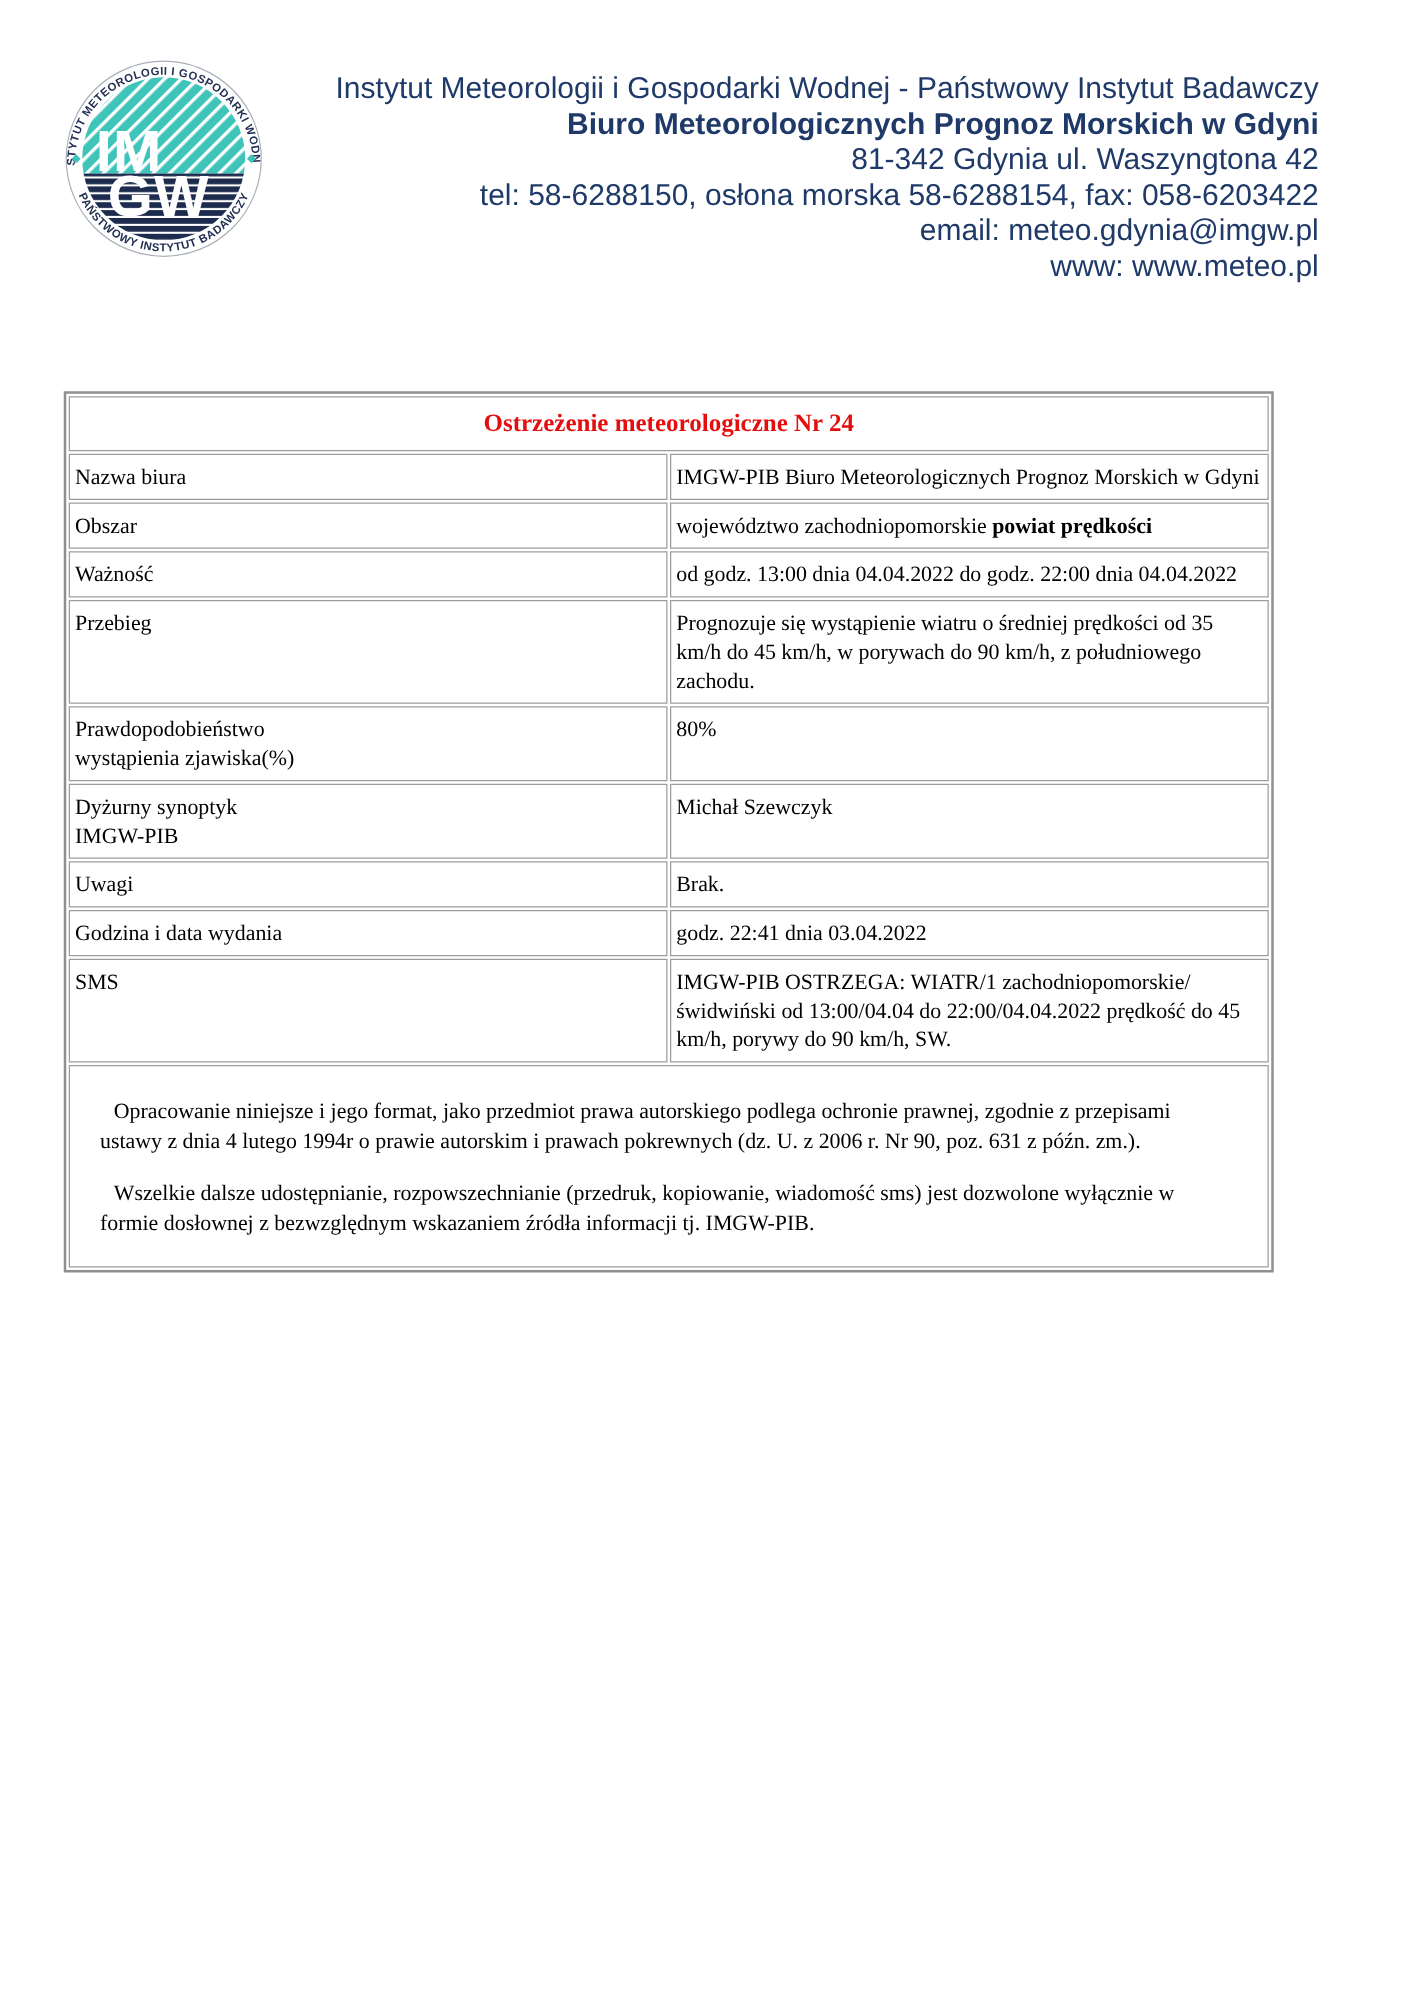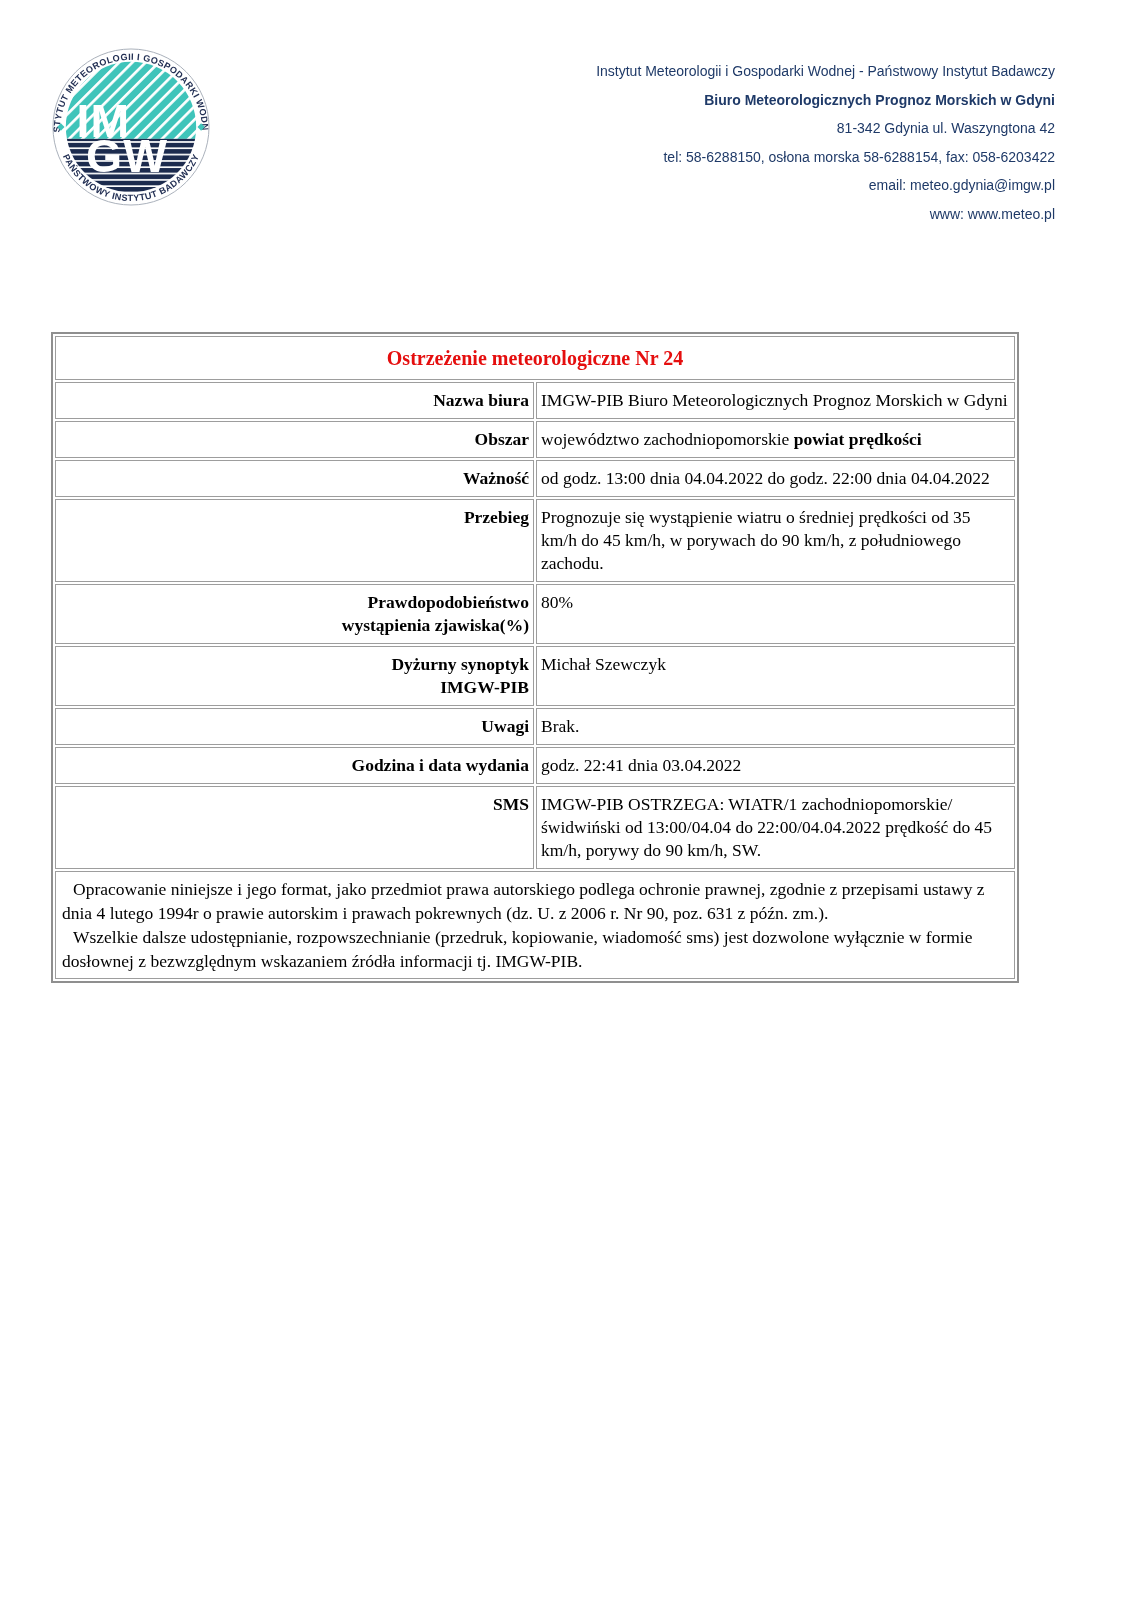--- a/index.html
+++ b/index.html
@@ -23,31 +23,31 @@
     top: 47px;
     width: 158px;
     height: 160px;
   }
   .org-block {
     position: absolute;
     top: 57px;
     right: 76px;
     text-align: right;
     font-family: "Liberation Sans", sans-serif;
-    font-size: 14px;
+    font-size: 24px;
     line-height: 28.5px;
     color: #1f3a68;
     white-space: nowrap;
   }
   .org-block .bold-line { font-weight: bold; }
 
   
   .warning-table {
     position: absolute;
-    top: 332px;
+    top: 313px;
     left: 51px;
     width: 968px;
     border: 2px solid #8f8f8f;
     border-collapse: separate;
     border-spacing: 2px;
     table-layout: fixed;
     font-family: "Liberation Serif", serif;
     font-size: 17.5px;
     line-height: 23px;
   }
@@ -61,31 +61,30 @@
   td.title-cell {
     text-align: center;
     font-weight: bold;
     font-size: 20px;
     line-height: 26px;
     color: #e50e0e;
     padding: 8px 4px;
   }
   td.label-cell {
     width: 258px;
-    font-weight: bold;
+    font-weight: normal;
     white-space: pre-line;
-    text-align: right;
   }
   td.value-cell .bold-part { font-weight: bold; }
   td.copyright-cell {
     padding: 5px 6px;
     line-height: 24px;
   }
   td.copyright-cell p {
-    margin: 0;
+    margin: 18px;
     text-indent: 11px;
   }
 
   
   .ring-text {
     font-family: "Liberation Sans", sans-serif;
     font-size: 9.2px;
     font-weight: bold;
     letter-spacing: 0.4px;
     fill: #233054;

